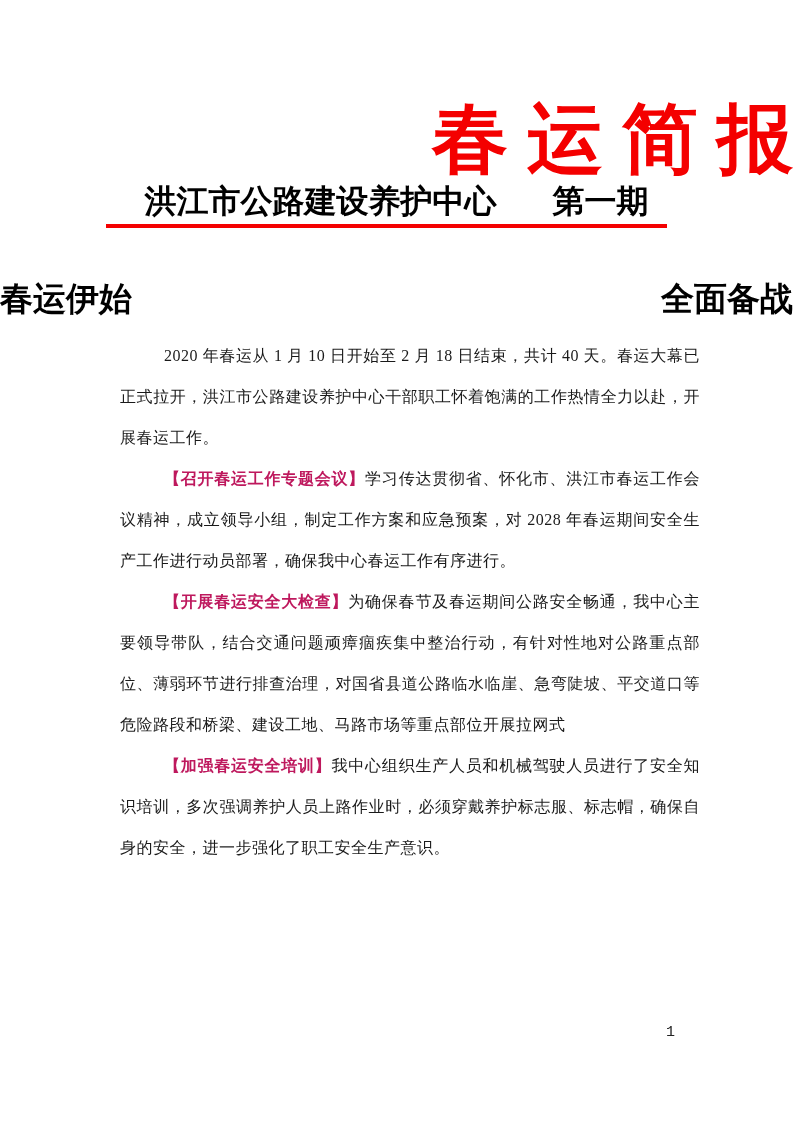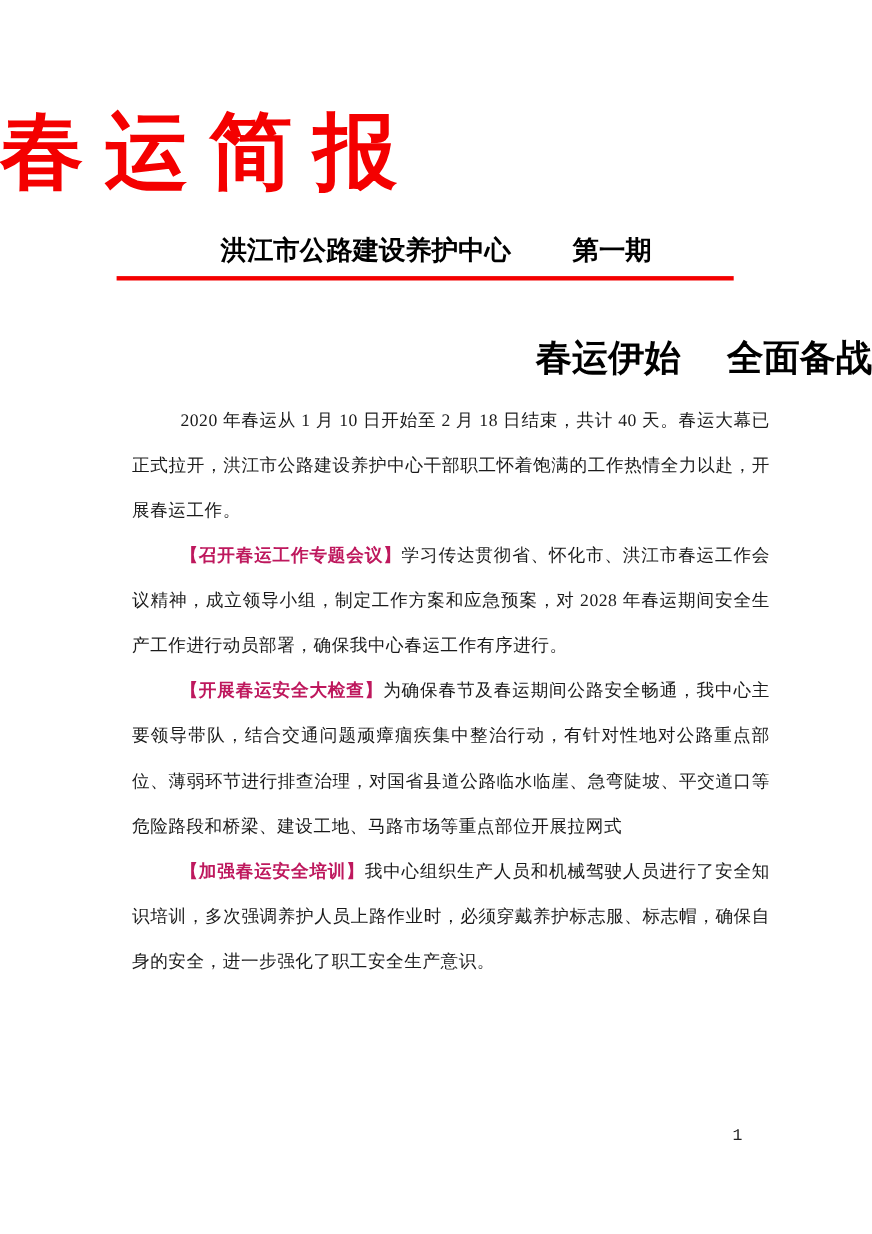--- a/index.html
+++ b/index.html
@@ -14,49 +14,49 @@
     background: #ffffff;
     overflow: hidden;
     font-family: "Liberation Serif", serif;
     color: #111111;
   }
   
   .masthead-title {
     margin: 0;
     padding-top: 98px;
     line-height: 82px;
-    text-align: left;
+    text-align: right;
     font-size: 76px;
     font-weight: bold;
     color: #f40000;
     white-space: pre;
   }
   .masthead-sub {
-    margin-top: 33px;
+    margin-top: 6px;
     line-height: 30px;
     display: flex;
     justify-content: center;
     gap: 56px;
-    font-size: 24px;
+    font-size: 32px;
     font-weight: bold;
     color: #000000;
   }
   .red-rule {
     margin-top: 8px;
     margin-left: 106px;
     width: 561px;
     height: 4px;
     background: #f40000;
   }
   
   .article-heading {
     margin: 50px 0 0 0;
     line-height: 42px;
     display: flex;
-    justify-content: flex-end;
+    justify-content: space-between;
     gap: 42px;
     font-size: 33px;
     font-weight: bold;
     color: #000000;
   }
   .body-text {
     margin: 0 93px 0 120px;
   }
   .para {
     margin: 0;

